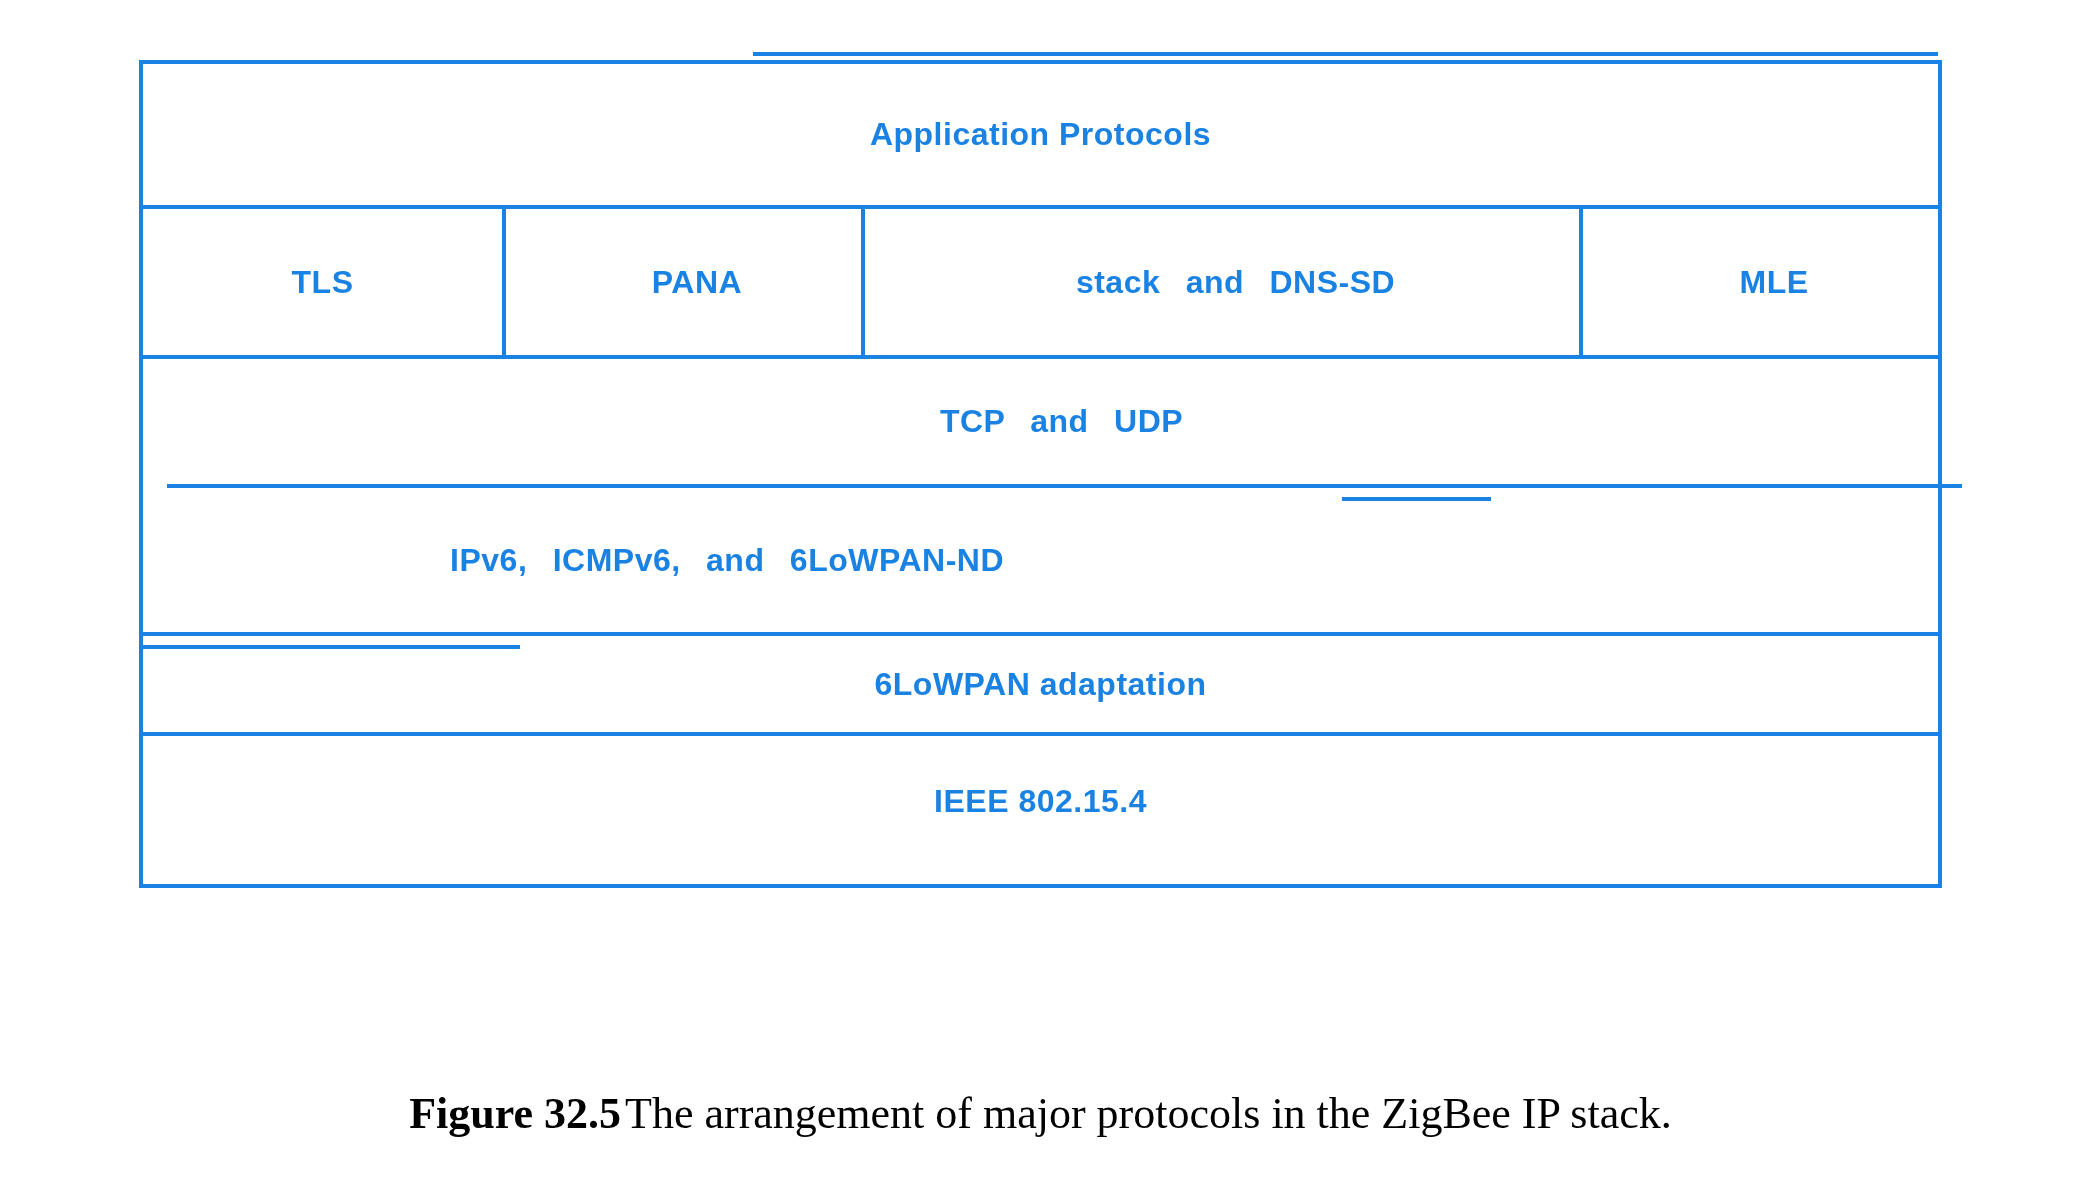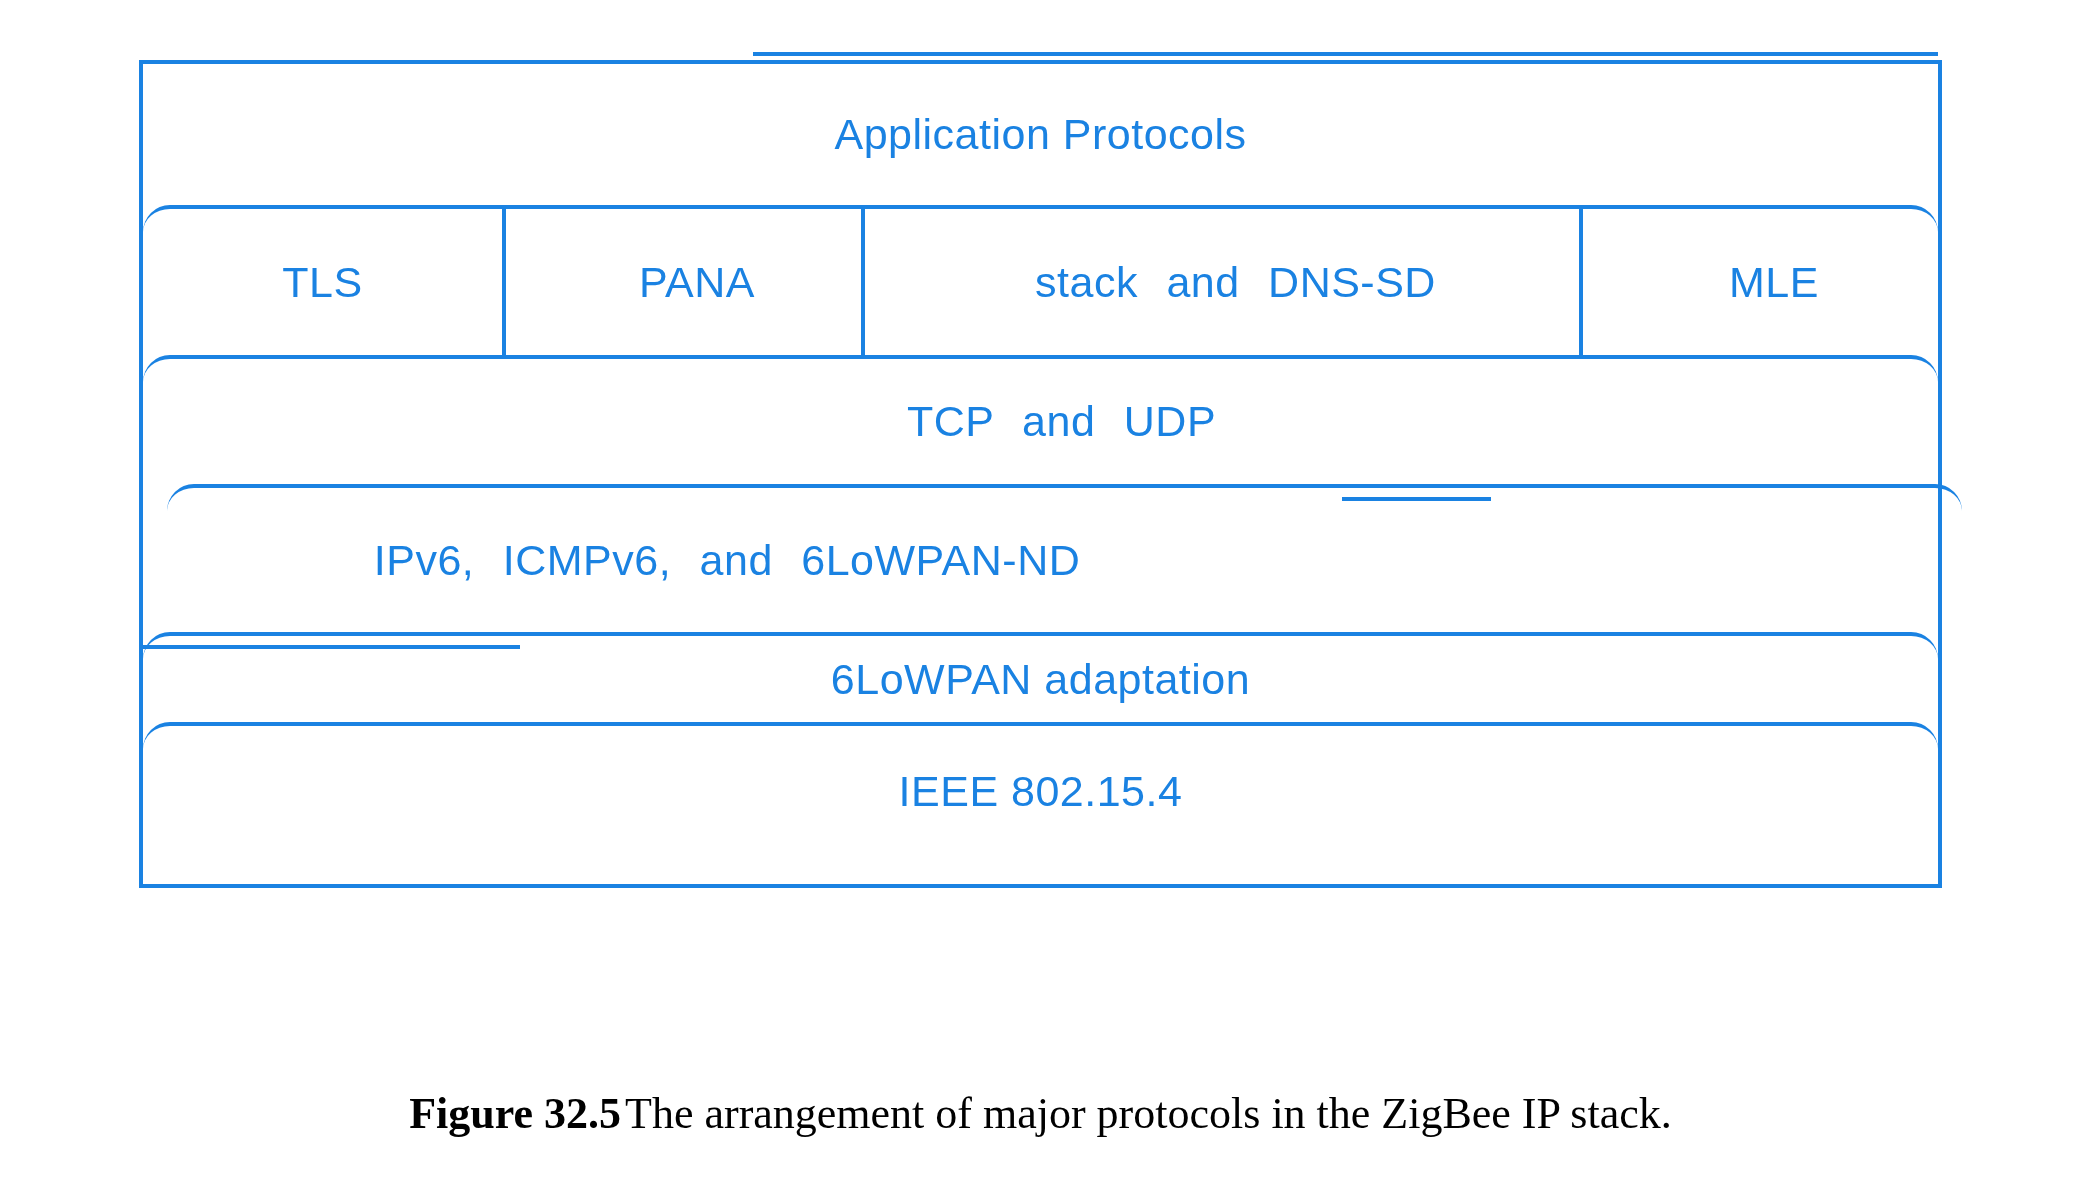--- a/index.html
+++ b/index.html
@@ -27,36 +27,35 @@
     box-sizing:border-box;
     background:#ffffff;
   }
   .row{
     display:flex;
     box-sizing:border-box;
     width:100%;
   }
   .row + .row{
     border-top:4px solid var(--blue);
-    border-radius:27px;
   }
   .r1{height:141px;}
   .r2{height:150px;}
   .r3{height:129px;padding-left:42px;}
   .r4{height:148px;margin-left:24px;}
-  .r5{height:90px;}
+  .r5{height:100px;}
   .r6{height:134px;}
   .cell{
     display:flex;
     align-items:center;
     justify-content:center;
     box-sizing:border-box;
     color:var(--blue);
-    font-weight:normal;
-    font-size:43px;
+    font-weight:bold;
+    font-size:32px;
     letter-spacing:0.5px;
     white-space:nowrap;
   }
   .cell + .cell{
     border-left:4px solid var(--blue);
     padding-left:27px;
   }
   .w20{width:20%;}
   .w40{width:40%;}
   .w100{width:100%;}

